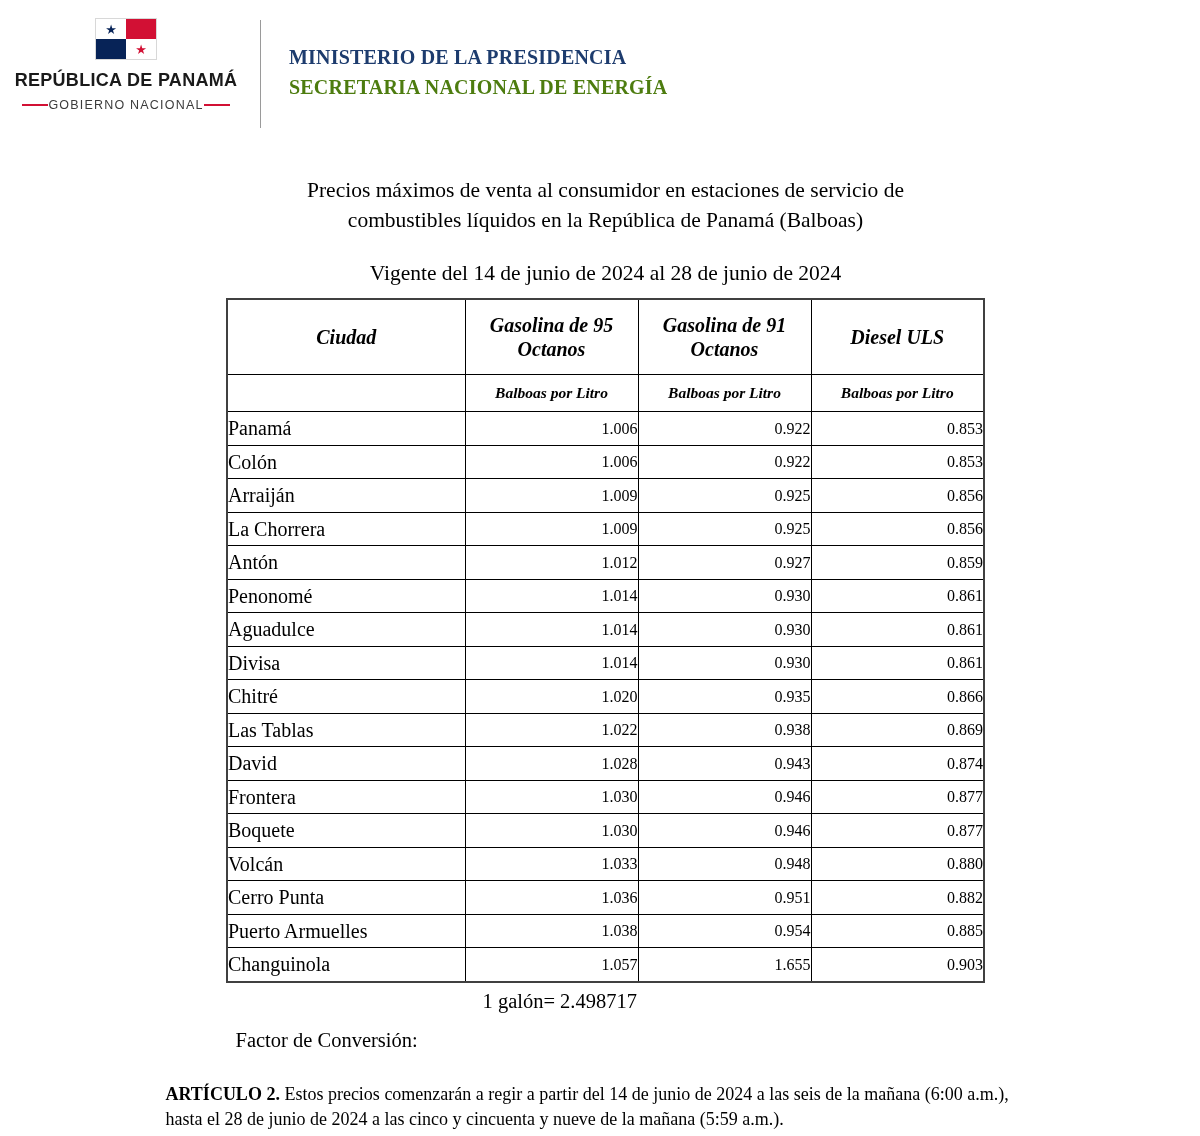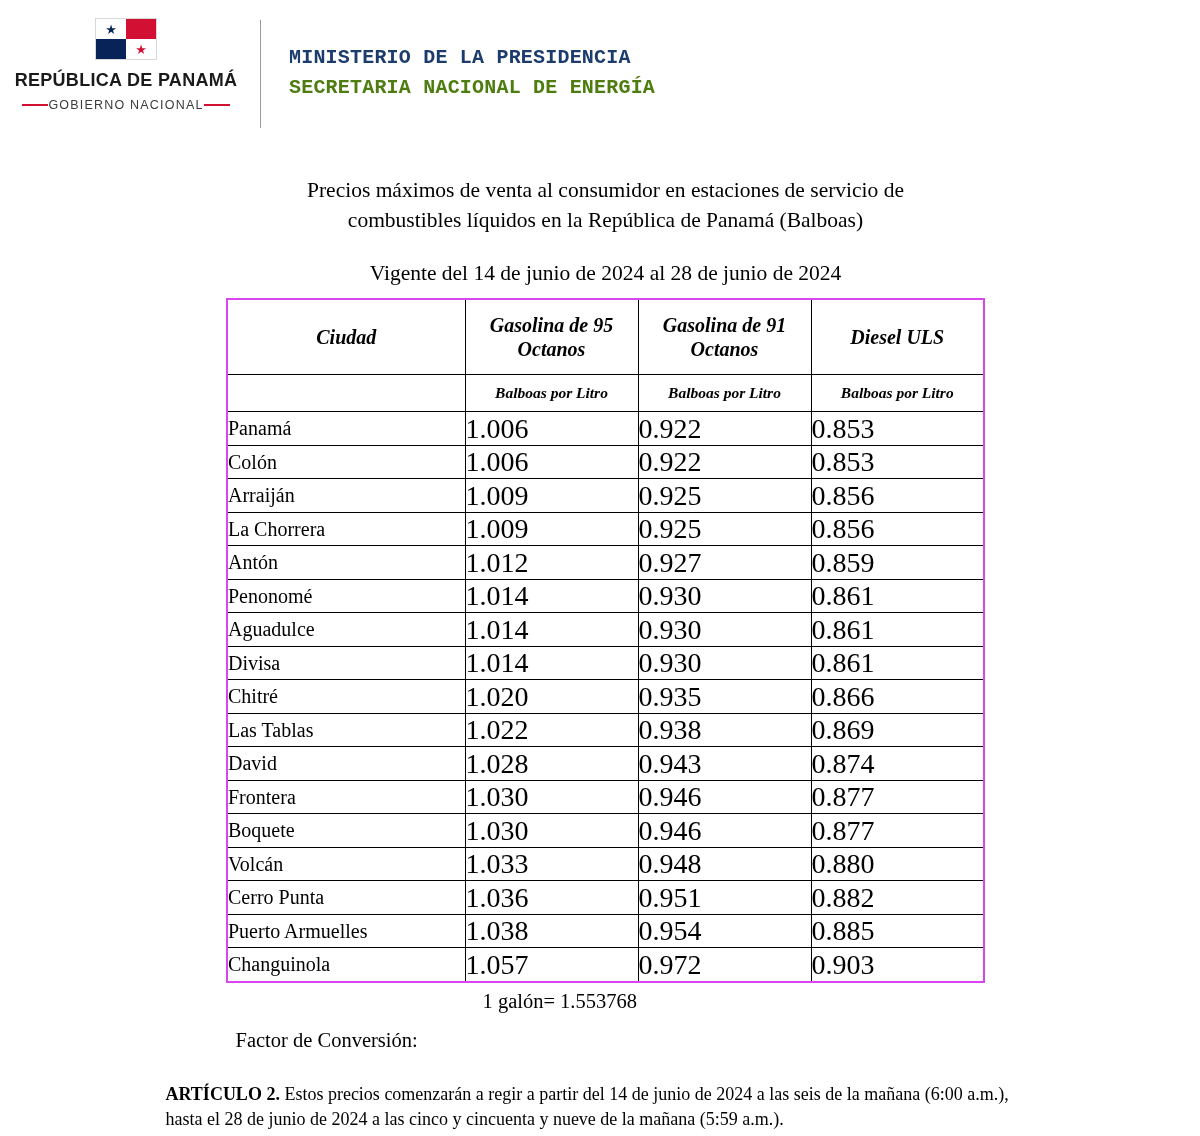--- a/index.html
+++ b/index.html
@@ -91,21 +91,21 @@
   .divider {
     width: 1px;
     background: #9a9a9a;
     height: 108px;
     margin: 6px 0 0 8px;
   }
 
   .ministry-block {
     padding-left: 28px;
     padding-top: 32px;
-    font-family: Liberation Mono, monospace;
+    font-family: Liberation Serif, serif;
   }
   .ministry-line1 {
     font-size: 20px;
     font-weight: bold;
     color: #1d3c6e;
     letter-spacing: 0.2px;
   }
   .ministry-line2 {
     font-size: 20px;
     font-weight: bold;
@@ -129,21 +129,21 @@
     text-align: center;
     margin-top: 26px;
     font-size: 21.5px;
   }
 
   table.price-table {
     border-collapse: collapse;
     margin: 12px auto 0 auto;
     width: 758px;
     table-layout: fixed;
-    border: 2px solid #d946ef;
+    border: 2px solid #404040;
   }
   table.price-table th,
   table.price-table td {
     border: 1px solid #000;
     padding: 0;
   }
   .col-city { width: 238px; }
   .col-num { width: 173px; }
 
   th.head-main {
@@ -162,23 +162,23 @@
     height: 36px;
     text-align: center;
   }
   td.city {
     font-size: 20px;
     height: 32.5px;
     padding-left: 9px;
     text-align: left;
   }
   td.num {
-    font-size: 28px;
+    font-size: 16px;
     height: 32.5px;
-    text-align: left;
+    text-align: right;
   }
 
   .factor {
     width: 758px;
     margin: 7px auto 0 auto;
     font-size: 20.5px;
     display: flex;
   }
   .factor-label { width: 238px; padding-left: 9px; box-sizing: border-box; margin-top: 39px; }
   .factor-value { padding-left: 18px; }
@@ -348,26 +348,26 @@
         </tr>
       <tr>
           <td class="city">Puerto Armuelles</td>
           <td class="num">1.038</td>
           <td class="num">0.954</td>
           <td class="num">0.885</td>
         </tr>
       <tr>
           <td class="city">Changuinola</td>
           <td class="num">1.057</td>
-          <td class="num">0.972</td>
+          <td class="num">1.655</td>
           <td class="num">0.903</td>
         </tr>
     </tbody>
   </table>
 
   <div class="factor">
     <span class="factor-label">Factor de Conversión:</span>
-    <span class="factor-value">1 galón= 1.553768</span>
+    <span class="factor-value">1 galón= 2.498717</span>
   </div>
 
   <p class="article"><b>ARTÍCULO 2.</b><span> Estos precios comenzarán a regir a partir del 14 de junio de 2024 a las seis de la mañana (6:00 a.m.), hasta el 28 de junio de 2024 a las cinco y cincuenta y nueve de la mañana (5:59 a.m.).</span></p>
 
 </div>
 
 </body></html>

